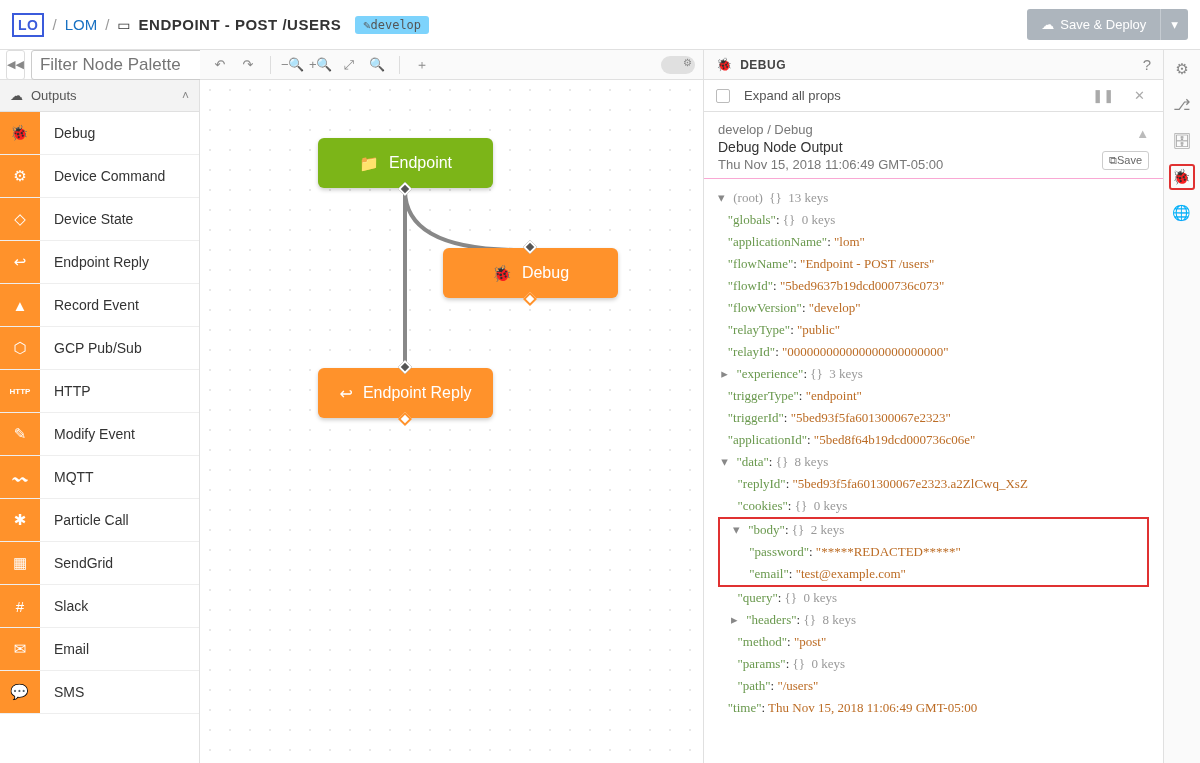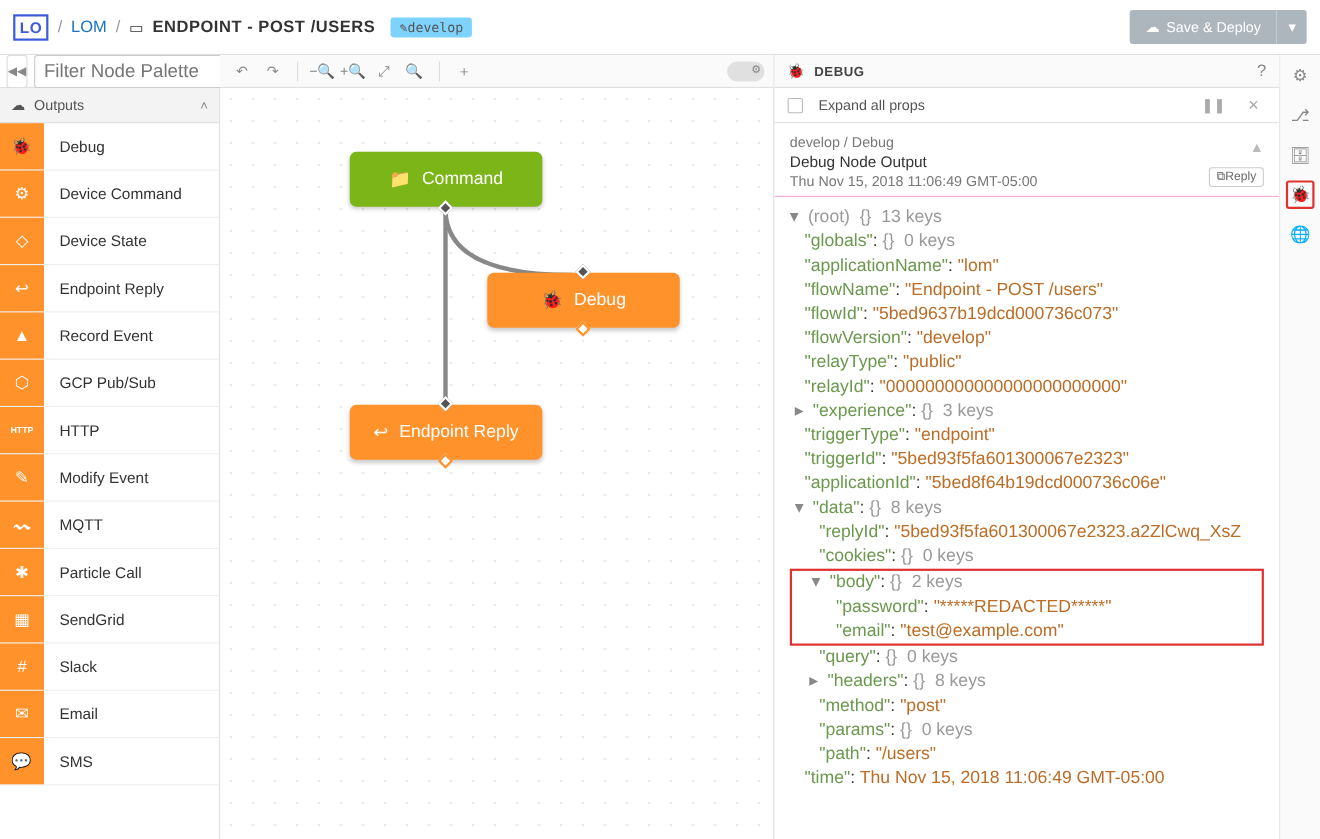--- a/index.html
+++ b/index.html
@@ -45,21 +45,21 @@
 .dp-hdr-title { font-weight:700; letter-spacing:0.5px; font-size:12px; color:#444; }
 .dp-hdr .spacer{flex:1;}
 .dp-hdr-btn{color:#888;font-size:15px;border:none;background:none;}
 .dp-sub { height:32px; display:flex; align-items:center; padding:0 12px; gap:8px; border-bottom:1px solid #e0e0e0; font-size:13px; color:#555; }
 .dp-sub .spacer{flex:1;}
 .dp-sub-btn{ color:#aaa; border:none; background:none; font-size:13px; padding:0 6px;}
 .dp-meta { padding:10px 14px 6px; border-bottom:1px solid #f9a8d4; position:relative; color:#777; font-size:13px; }
 .dp-meta .title{ color:#333; font-size:14px; margin:2px 0; }
 .dp-meta .chev{ position:absolute; right:14px; top:14px; color:#bbb; font-size:13px; }
 .copy-btn{ position:absolute; right:14px; bottom:8px; border:1px solid #ccc; border-radius:3px; font-size:11px; background:#fff; padding:2px 6px; color:#666; }
-.json { flex:1; overflow:auto; padding:8px 14px 20px; font-family:Liberation Sans, sans-serif; font-size:16px; line-height:22px; }
+.json { flex:1; overflow:auto; padding:8px 14px 20px; font-family:Liberation Serif, serif; font-size:13px; line-height:22px; }
 .jr { white-space:pre; }
 .jk { color:#6a994e; }
 .js { color:#bc6c25; }
 .ji { color:#999; }
 .jc { color:#888; cursor:pointer; display:inline-block; width:12px; }
 .redbox { border:2px solid #e03131; }
 .rail { width:36px; background:#fafafa; display:flex; flex-direction:column; align-items:center; padding-top:6px; gap:10px; }
 .rail-btn { width:26px; height:26px; border:none; background:none; color:#888; font-size:15px; display:flex; align-items:center; justify-content:center; border-radius:3px; }
 .rail-btn.active { border:2px solid #e03131; }
 .cb { width:14px; height:14px; border:1px solid #bbb; border-radius:2px; display:inline-block; margin-right:6px; vertical-align:middle; }
@@ -167,21 +167,21 @@
       <div class="tb-spacer"></div>
       <div class="toggle"></div>
     </div>
     <div class="canvas">
       <svg class="wires">
         <path d="M205 110 Q205 170 320 170 Q330 170 330 195" fill="none" stroke="#888" stroke-width="4"></path>
         <path d="M205 110 L205 310" fill="none" stroke="#888" stroke-width="4"></path>
       </svg>
       <div class="wf-node green" style="left:118px;top:58px;width:175px;height:50px;">
         <span class="wf-icon">📁</span>
-        <span>Command</span>
+        <span>Endpoint</span>
         <span class="handle" style="left:82px; bottom:-6px;"></span>
       </div>
       <div class="wf-node orange" style="left:243px;top:168px;width:175px;height:50px;">
         <span class="wf-icon">🐞</span>
         <span>Debug</span>
         <span class="handle" style="left:82px; top:-6px;"></span>
         <span class="handle" style="left:82px; bottom:-6px; background:#fff;border-color:#ff922b;"></span>
       </div>
       <div class="wf-node orange" style="left:118px;top:288px;width:175px;height:50px;">
         <span class="wf-icon">↩</span>
@@ -204,21 +204,21 @@
       <span>Expand all props</span>
       <span class="spacer"></span>
       <button class="dp-sub-btn">❚❚</button>
       <button class="dp-sub-btn">✕</button>
     </div>
     <div class="dp-meta">
       <div>develop / Debug</div>
       <div class="title">Debug Node Output</div>
       <div>Thu Nov 15, 2018 11:06:49 GMT-05:00</div>
       <span class="chev">▲</span>
-      <button class="copy-btn">⧉<span>Reply</span></button>
+      <button class="copy-btn">⧉<span>Save</span></button>
     </div>
     <div class="json">
 <div class="jr"><span class="jc">▾</span> <span class="ji">(root)  {}  13 keys</span></div>
 <div class="jr">   <span class="jk">"globals"</span>: <span class="ji">{}  0 keys</span></div>
 <div class="jr">   <span class="jk">"applicationName"</span>: <span class="js">"lom"</span></div>
 <div class="jr">   <span class="jk">"flowName"</span>: <span class="js">"Endpoint - POST /users"</span></div>
 <div class="jr">   <span class="jk">"flowId"</span>: <span class="js">"5bed9637b19dcd000736c073"</span></div>
 <div class="jr">   <span class="jk">"flowVersion"</span>: <span class="js">"develop"</span></div>
 <div class="jr">   <span class="jk">"relayType"</span>: <span class="js">"public"</span></div>
 <div class="jr">   <span class="jk">"relayId"</span>: <span class="js">"000000000000000000000000"</span></div>

